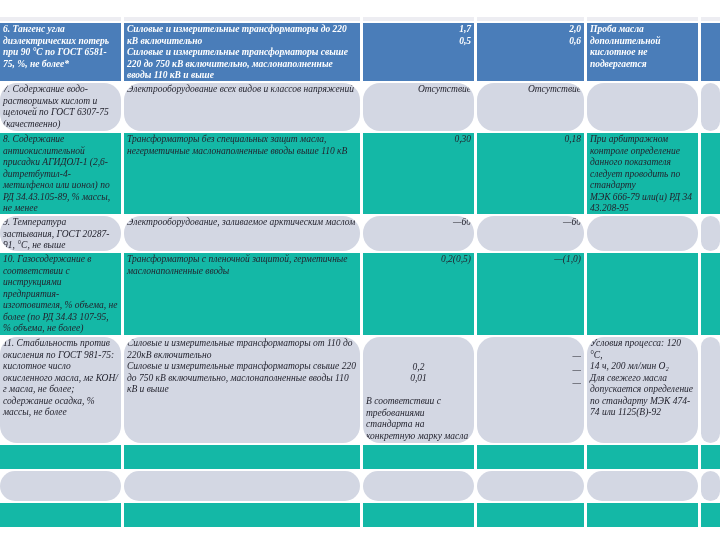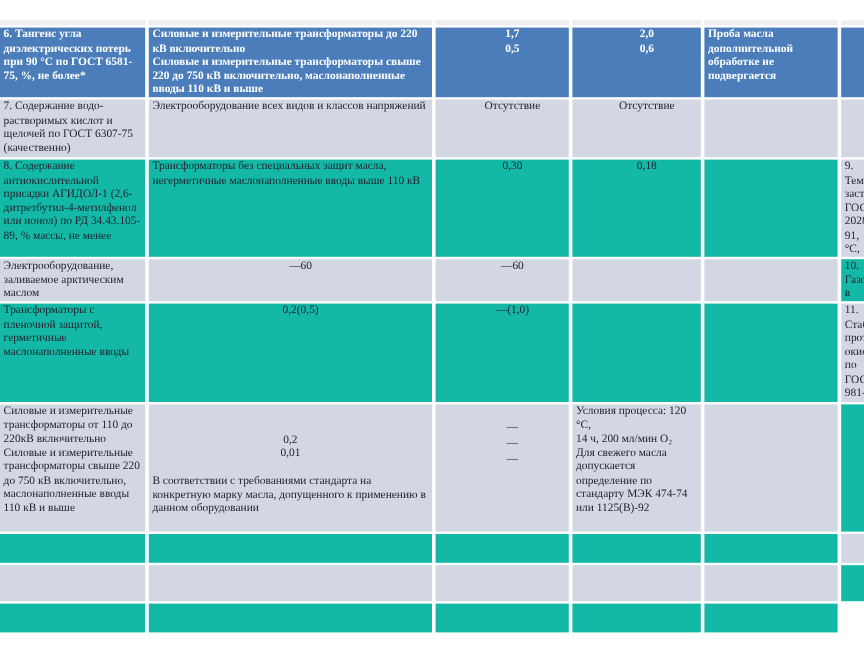--- a/index.html
+++ b/index.html
@@ -8,31 +8,32 @@
     font-family:"Liberation Serif","DejaVu Serif",serif;
     color:#23232e;overflow:hidden;
   }
   .tbl{
     position:absolute;left:0;top:17px;width:720px;
     display:grid;
     grid-template-columns:121px 236px 111px 107px 111px 19px;
     grid-template-rows:4px 58px 48px 81px 35px 82px 106px 24px 30px 24px;
     gap:2px 3px;
     background:#ffffff;
+    font-style:italic;
   }
   .c{
     font-size:9.5px;line-height:11.5px;
     padding:1px 3px;box-sizing:border-box;
     overflow:hidden;white-space:pre-line;
   }
   .s{background:#ededf2;padding:0;}
   .h{background:#4a7db9;color:#ffffff;font-weight:bold;}
-  .d{background:#d3d7e3;}
+  .d{background:#d3d7e3;border-radius:17px;}
   .l{background:#14b8a6;}
-  .ctr{text-align:center;padding-left:20px;}
+  .ctr{text-align:right;padding-left:20px;}
   .pad-top{padding-top:13px;}
   .dashes{line-height:13.5px;}
   .v-lines{text-align:center;white-space:pre-line;}
   .v-text{text-align:left;white-space:pre-line;}
 </style>
 </head>
 <body>
 
 <div class="tbl">
 
@@ -43,35 +44,37 @@
   <div class="c s"></div>
   <div class="c s"></div>
 
   <div class="c h">6. Тангенс угла диэлектрических потерь при 90 °С по ГОСТ 6581-75, %, не более*</div>
   <div class="c h">Силовые и измерительные трансформаторы до 220 кВ включительно
 Силовые и измерительные трансформаторы свыше 220 до 750 кВ включительно, маслонаполненные вводы 110 кВ и выше</div>
   <div class="c h ctr">1,7
 0,5</div>
   <div class="c h ctr">2,0
 0,6</div>
-  <div class="c h">Проба масла дополнительной обработке не подвергается</div>
+  <div class="c h">Проба масла дополнительной кислотное не подвергается</div>
   <div class="c h"></div>
 
   <div class="c d">7. Содержание водо-
 растворимых кислот и щелочей по ГОСТ 6307-75 (качественно)</div>
   <div class="c d">Электрооборудование всех видов и классов напряжений</div>
   <div class="c d ctr">Отсутствие</div>
   <div class="c d ctr">Отсутствие</div>
   <div class="c d"></div>
   <div class="c d"></div>
 
   <div class="c l">8. Содержание антиокислительной присадки АГИДОЛ-1 (2,6-дитретбутил-4-метилфенол или ионол) по РД 34.43.105-89, % массы, не менее</div>
   <div class="c l">Трансформаторы без специальных защит масла, негерметичные маслонаполненные вводы выше 110 кВ</div>
   <div class="c l ctr">0,30</div>
   <div class="c l ctr">0,18</div>
+  <div class="c l">При арбитражном контроле определение данного показателя следует проводить по стандарту
+МЭК 666-79 или(и) РД 34 43.208-95</div>
   <div class="c l"></div>
 
   <div class="c d">9. Температура застывания, ГОСТ 20287-91, °С, не выше</div>
   <div class="c d">Электрооборудование, заливаемое арктическим маслом</div>
   <div class="c d ctr">—60</div>
   <div class="c d ctr">—60</div>
   <div class="c d"></div>
   <div class="c d"></div>
 
   <div class="c l">10. Газосодержание в соответствии с инструкциями предприятия-изготовителя, % объема, не более (по РД 34.43 107-95, % объема, не более)</div>

